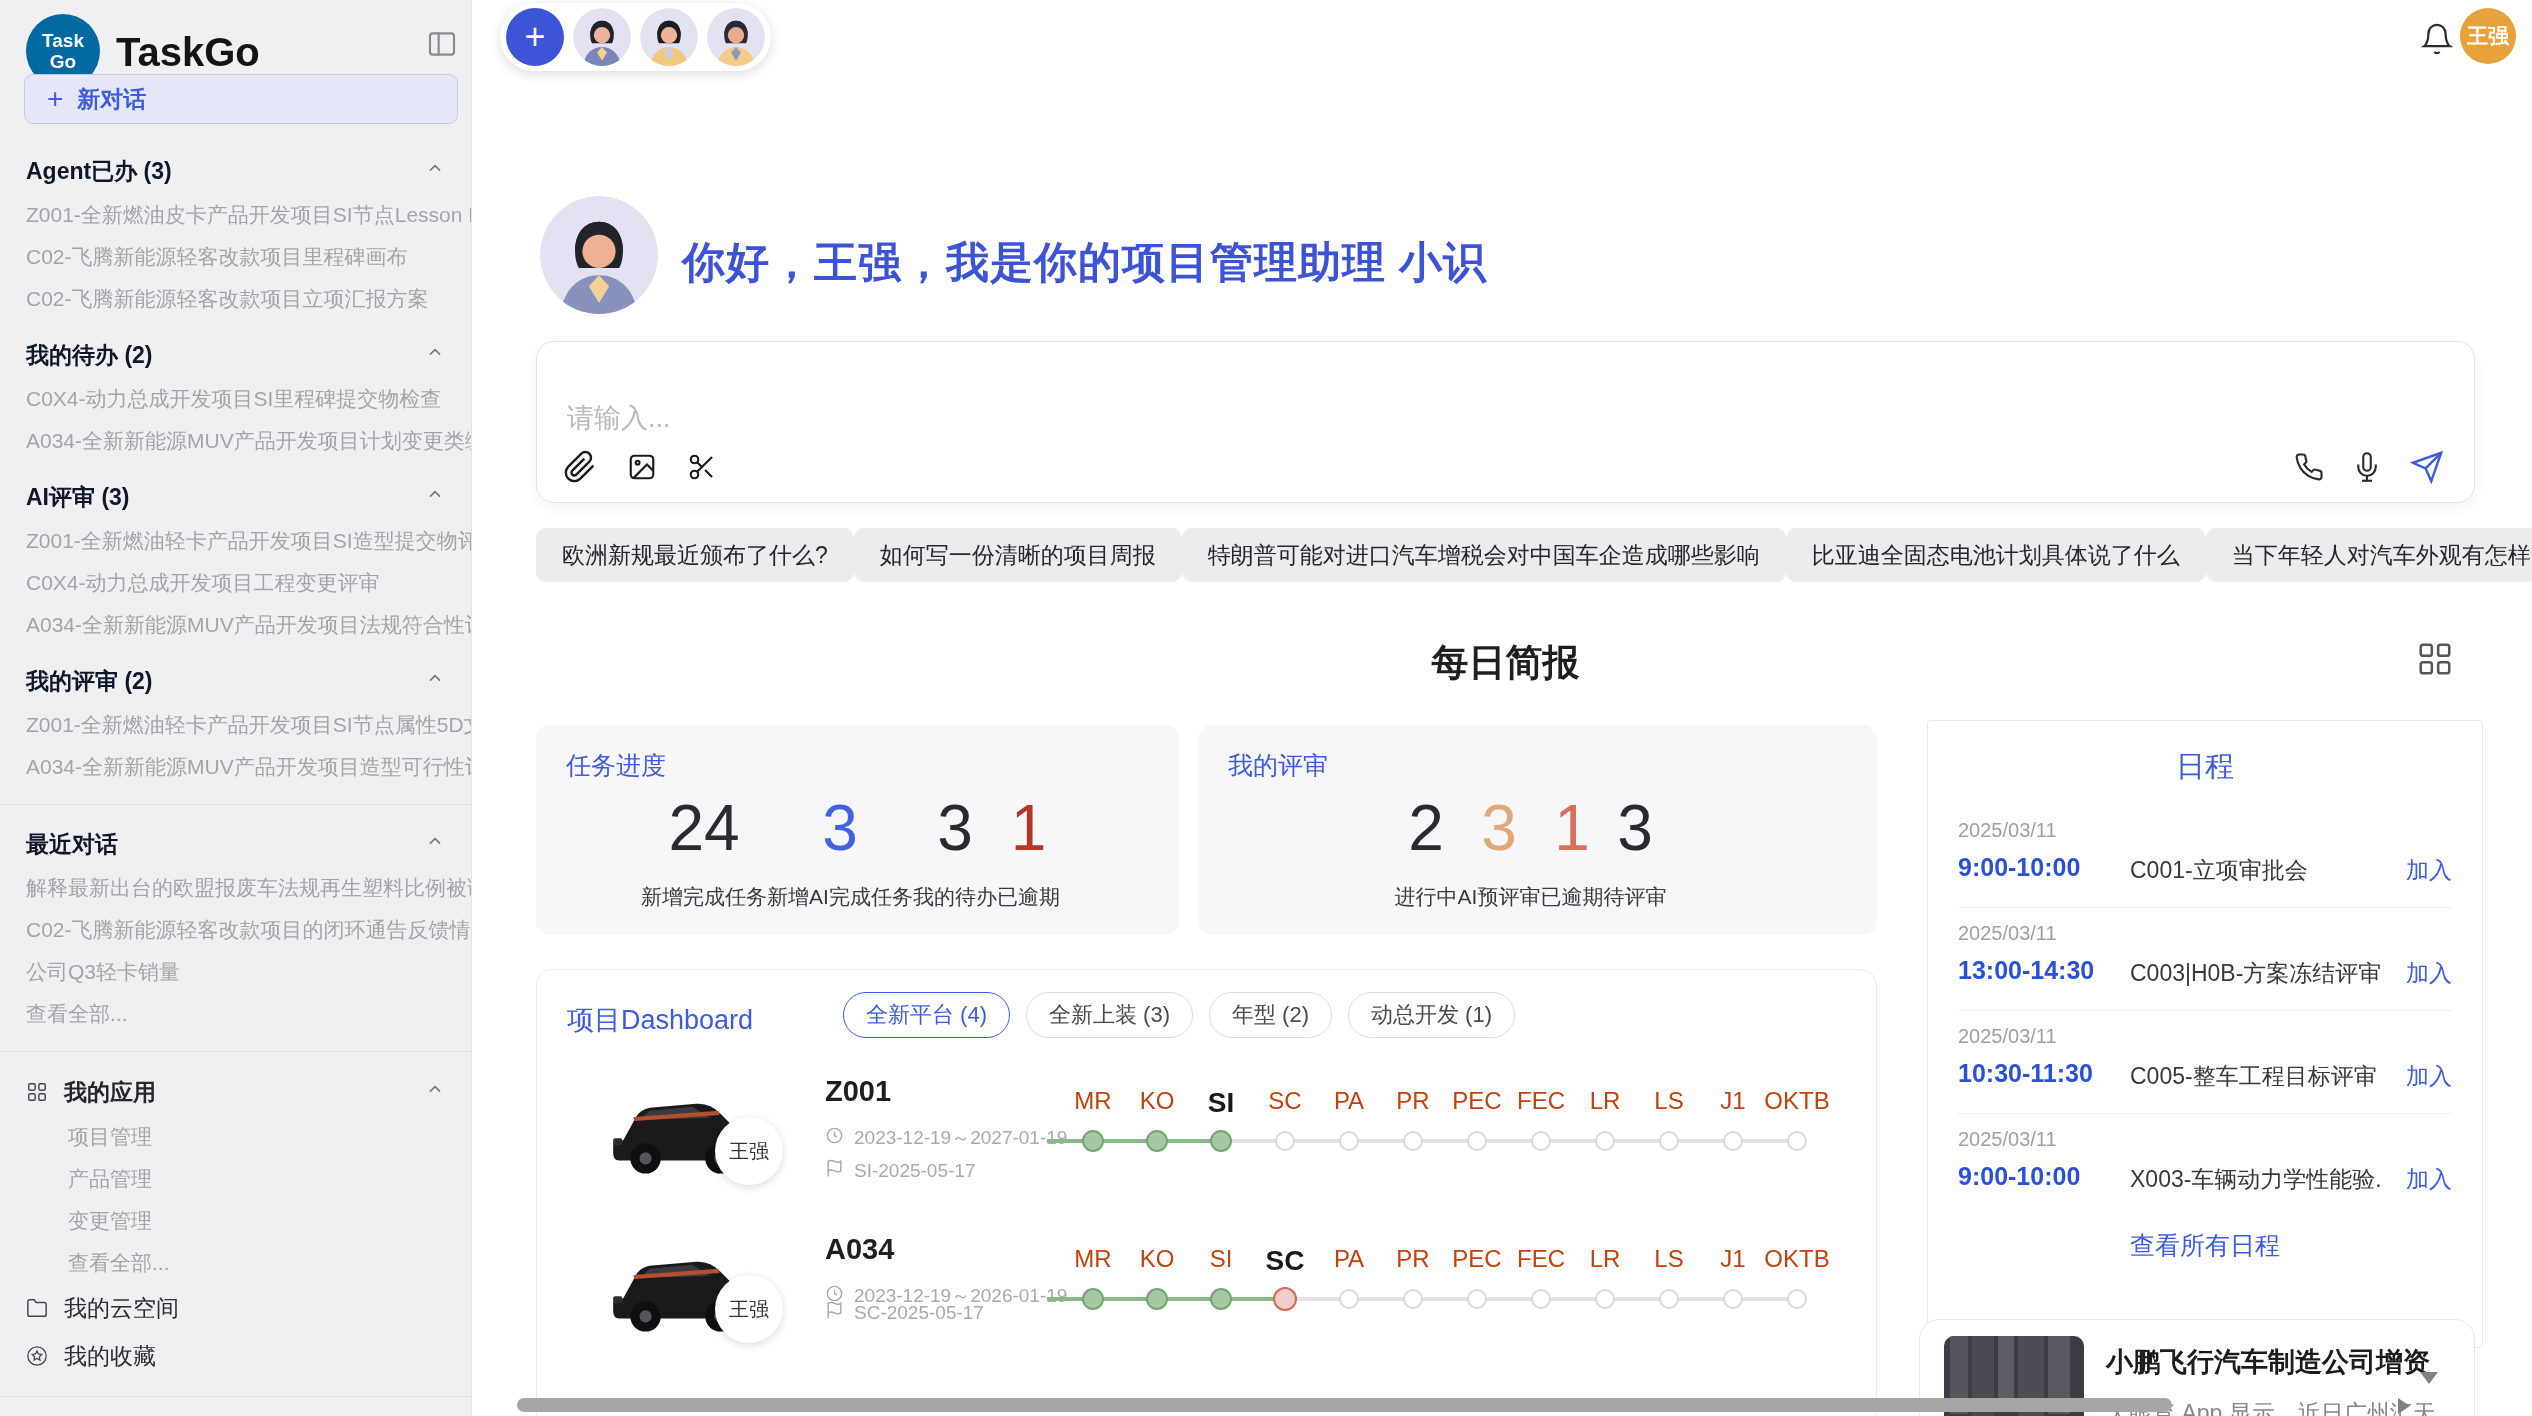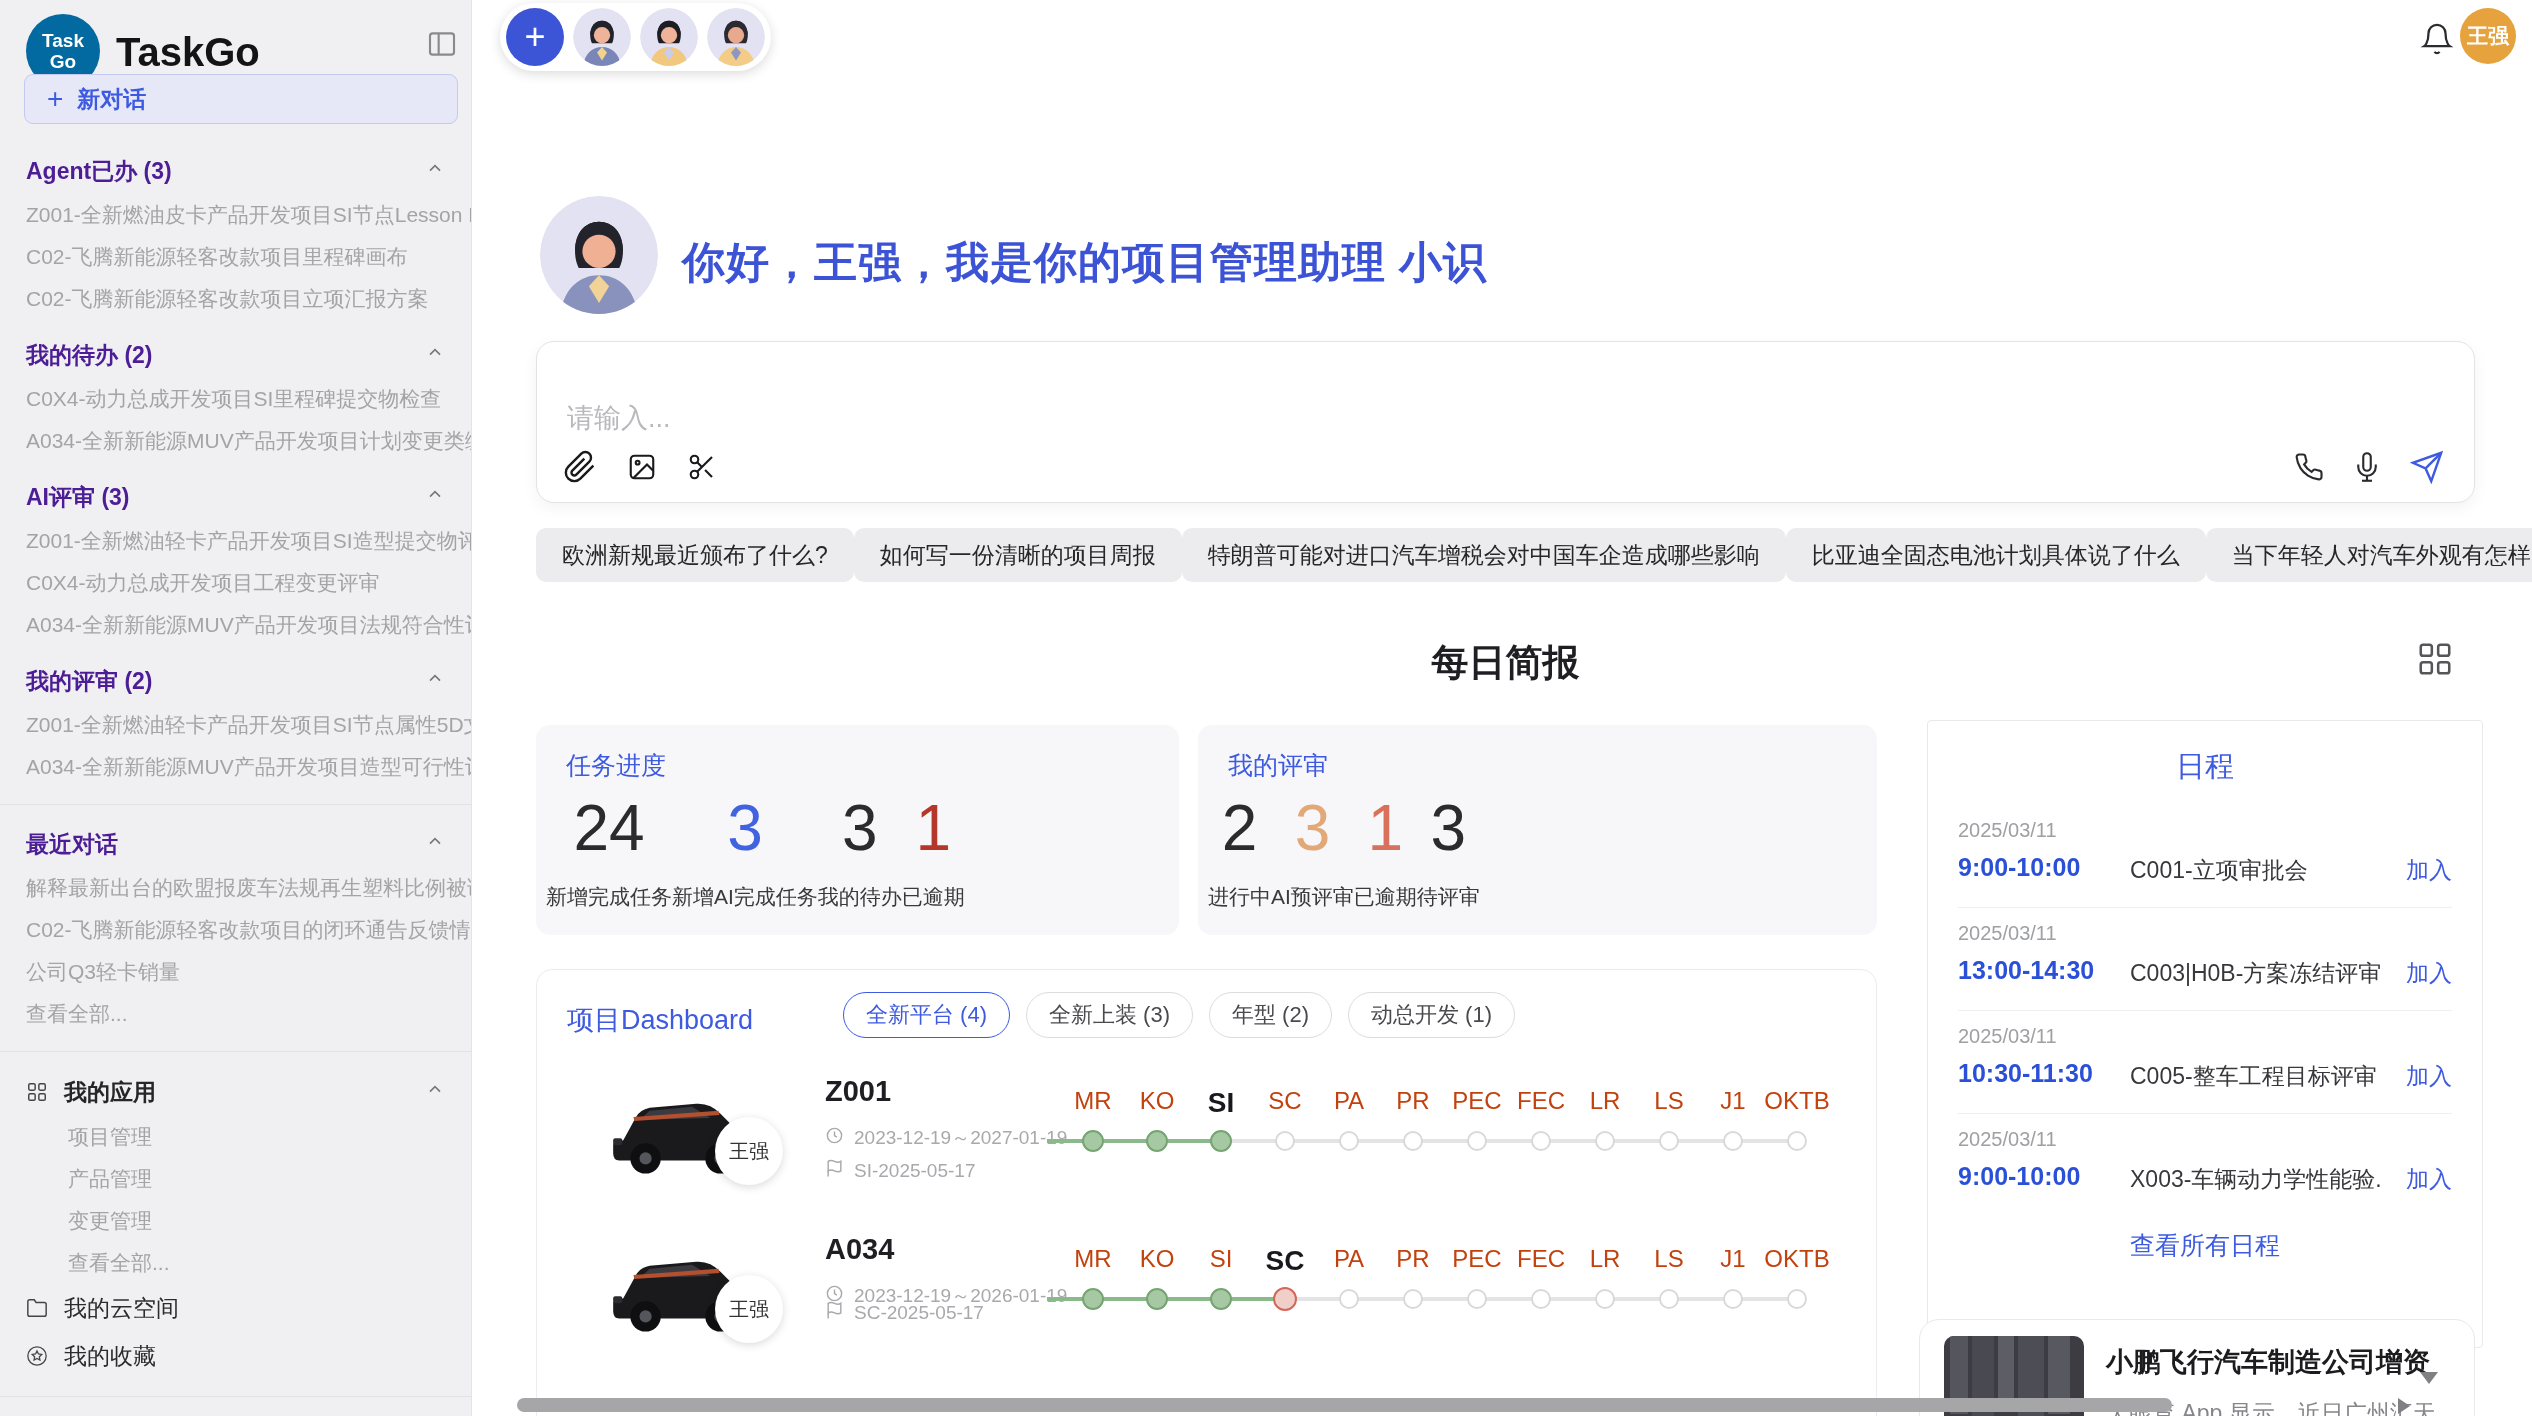--- a/index.html
+++ b/index.html
@@ -8,21 +8,21 @@
   
   .sidebar { position:absolute; left:0; top:0; width:472px; height:1416px; background:#f0f0f2; border-right:1px solid #e4e4e7; overflow:hidden; }
   .logo-row { position:relative; height:112px; }
   .logo-circle { position:absolute; left:26px; top:14px; width:74px; height:74px; border-radius:50%; background:#0369a1; color:#fff; display:flex; flex-direction:column; align-items:center; justify-content:center; font-size:19px; font-weight:bold; line-height:21px; }
   .app-title { position:absolute; left:116px; top:30px; font-size:40px; font-weight:bold; color:#141417; }
   .collapse-icon { position:absolute; left:426px; top:28px; width:32px; height:32px; }
   .new-chat { position:absolute; left:24px; top:74px; width:434px; height:50px; border-radius:9px; background:#e6e8f8; border:1px solid #c3c9ef; color:#3d5ae0; font-size:23px; font-weight:600; display:flex; align-items:center; gap:14px; padding-left:22px; cursor:pointer; font-family:inherit; }
   .new-chat .plus { font-size:28px; font-weight:400; }
   .side-scroll { position:absolute; left:0; top:136px; right:0; bottom:0; }
   .side-group-header { display:flex; align-items:center; height:46px; margin-top:12px; padding:0 26px; }
-  .side-group-header .t { font-size:23px; font-weight:600; color:#4c1d95; flex:1; }
+  .side-group-header .t { font-size:23px; font-weight:600; color:#0f172a; flex:1; }
   .side-item { height:42px; line-height:42px; padding:0 0 0 26px; font-size:21px; color:#a4a4a8; white-space:nowrap; overflow:hidden; cursor:pointer; }
   .side-divider { height:1px; background:#e2e2e5; margin:16px 0; }
   .side-row { display:flex; align-items:center; gap:16px; height:48px; padding:0 26px; font-size:23px; color:#2c2c30; cursor:pointer; }
   .side-sub { height:42px; line-height:42px; padding-left:68px; font-size:21px; color:#a4a4a8; cursor:pointer; white-space:nowrap; overflow:hidden; }
   .icon-18 { width:22px; height:22px; flex:0 0 22px; }
 
   
   .top-pill { position:absolute; left:500px; top:3px; height:68px; border-radius:34px; background:#fff; box-shadow:0 3px 12px rgba(0,0,0,.14); display:flex; align-items:center; gap:9px; padding:0 6px; }
   .pill-circle { width:58px; height:58px; border-radius:50%; overflow:hidden; cursor:pointer; flex:0 0 58px; }
   .pill-plus { background:#3c55d6; color:#fff; display:flex; align-items:center; justify-content:center; font-size:36px; font-weight:300; }
@@ -43,21 +43,21 @@
 
   
   .chips { position:absolute; left:536px; top:528px; width:1939px; display:flex; justify-content:space-between; }
   .chip { height:54px; border-radius:10px; background:#ececee; display:flex; align-items:center; padding:0 26px; font-size:23px; color:#27272b; cursor:pointer; white-space:nowrap; }
 
   
   .daily-title { position:absolute; left:536px; top:638px; width:1939px; text-align:center; font-size:37px; font-weight:bold; color:#1f1f23; }
   .daily-grid-icon { position:absolute; left:2416px; top:640px; width:38px; height:38px; cursor:pointer; }
   .stat-card { position:absolute; top:725px; height:210px; background:#f7f7f9; border-radius:14px; }
   .stat-card .sc-title { position:absolute; left:30px; top:24px; font-size:25px; color:#3d5ae0; }
-  .stat-row { position:absolute; left:10px; right:24px; top:66px; display:flex; justify-content:flex-start; }
+  .stat-row { position:absolute; left:10px; right:24px; top:66px; display:flex; justify-content:center; }
   .stat { text-align:center; }
   .stat .v { font-size:64px; font-weight:500; line-height:74px; }
   .stat .l { font-size:21px; color:#3a3a3e; margin-top:18px; }
 
   
   .dash-card { position:absolute; left:536px; top:969px; width:1341px; height:620px; background:#fff; border:1px solid #ececee; border-radius:16px; }
   .dash-title { position:absolute; left:30px; top:32px; font-size:27px; color:#3d5ae0; }
   .dash-tabs { position:absolute; left:306px; top:22px; display:flex; gap:16px; }
   .dash-tab { height:46px; border-radius:23px; border:1px solid #dcdcdf; background:#fff; color:#4a4a4e; font-size:22px; display:flex; align-items:center; padding:0 22px; cursor:pointer; white-space:nowrap; }
   .dash-tab.active { border:1.5px solid #3d5ae0; color:#3d5ae0; }

